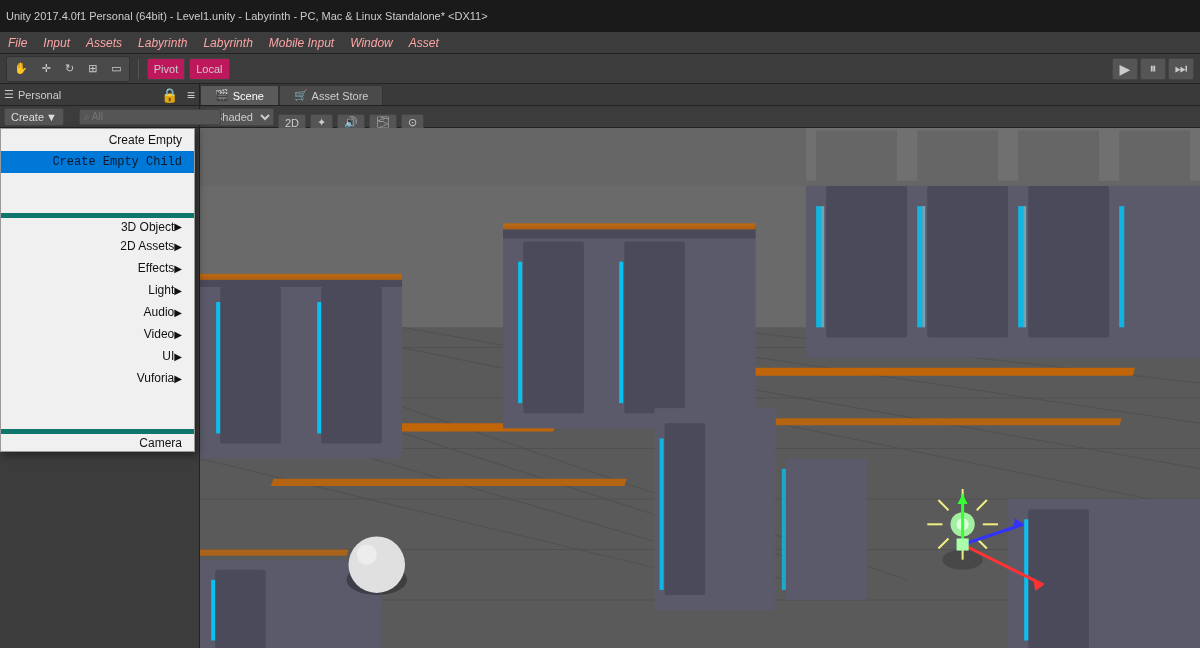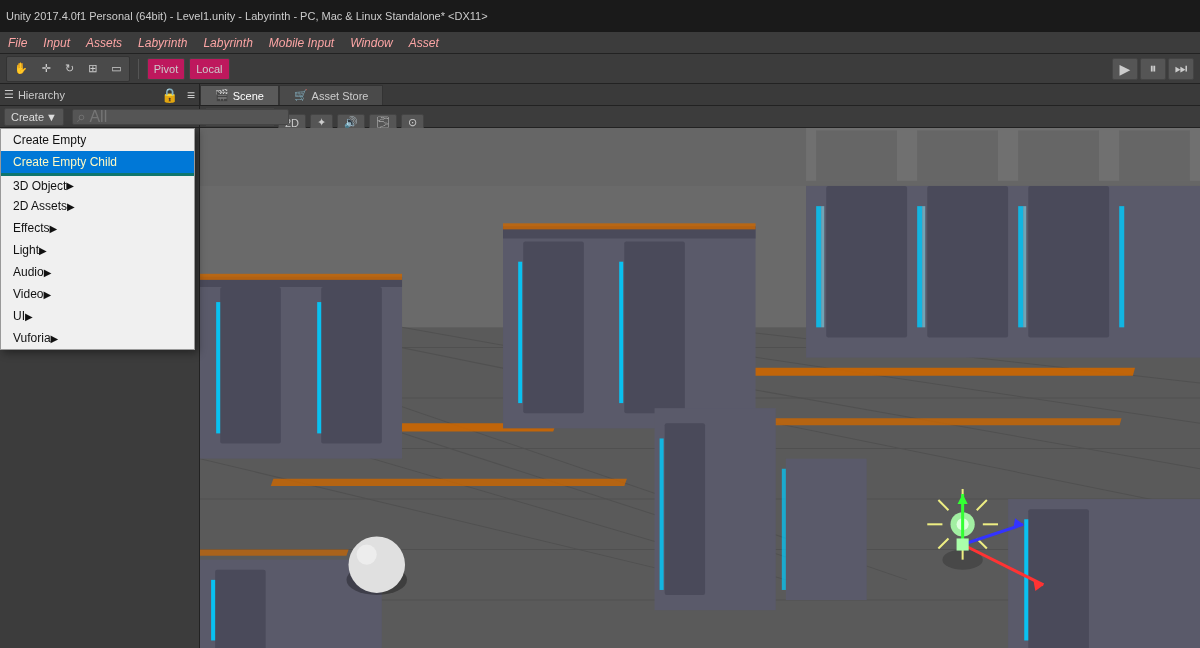--- a/index.html
+++ b/index.html
@@ -102,40 +102,40 @@
       font-size: 11px;
       gap: 4px;
     }
     #hierarchy-toolbar {
       height: 22px;
       background: #3c3c3c;
       display: flex;
       align-items: center;
       padding: 0 4px;
       border-bottom: 1px solid #222;
-      gap: 8px;
+      gap: 15px;
     }
     .create-btn {
       height: 18px;
       padding: 0 6px;
       background: #555;
       border: 1px solid #444;
       color: #ddd;
       font-size: 11px;
       cursor: pointer;
       border-radius: 2px;
       display: flex; align-items: center; gap: 2px;
     }
     .search-box {
       flex: 1;
       height: 16px;
       background: #555;
       border: 1px solid #444;
       color: #ddd;
-      font-size: 16px;
+      font-size: 10px;
       padding: 0 4px;
       border-radius: 2px;
       outline: none;
     }
 
     
     #dropdown-menu {
       position: absolute;
       top: 44px;
       left: 0;
@@ -146,24 +146,24 @@
       z-index: 100;
     }
     .dropdown-item {
       height: 22px;
       display: flex;
       align-items: center;
       padding: 0 12px;
       font-size: 12px;
       color: #111;
       cursor: pointer;
-      justify-content: flex-start;
-    }
-    .dropdown-item.highlighted { background: #0078d7; color: #fef9c3; }
-    .dropdown-item.separator-above { border-top: 3px solid #0f766e; }
+      justify-content: flex-end;
+    }
+    .dropdown-item.highlighted { background: #0078d7; color: #0f172a; font-family: Liberation Mono, monospace; }
+    .dropdown-item.separator-above { border-top: 5px solid #0f766e; margin-top: 40px; }
     .dropdown-arrow { font-size: 10px; }
 
     
     #scene-area {
       flex: 1;
       display: flex;
       flex-direction: column;
     }
     #scene-tabs {
       height: 22px;
@@ -269,21 +269,21 @@
     <button class="play-btn">⏸</button>
     <button class="play-btn">⏭</button>
   </div>
 </div>
 
 <div id="main">
 
   <div id="hierarchy">
     <div id="hierarchy-header">
       <span>☰</span>
-      <span>Hierarchy</span>
+      <span>Personal</span>
       <span style="margin-left:auto; font-size:14px; cursor:pointer;">🔒</span>
       <span style="font-size:14px; cursor:pointer; margin-left:4px;">≡</span>
     </div>
     <div id="hierarchy-toolbar">
       <button class="create-btn">
         <span>Create</span>
         <span>▼</span>
       </button>
       <input class="search-box" type="text" placeholder="⌕ All" style="">
     </div>
@@ -319,20 +319,23 @@
         <span>Video</span>
         <span class="dropdown-arrow">▶</span>
       </div>
       <div class="dropdown-item">
         <span>UI</span>
         <span class="dropdown-arrow">▶</span>
       </div>
       <div class="dropdown-item">
         <span>Vuforia</span>
         <span class="dropdown-arrow">▶</span>
+      </div>
+      <div class="dropdown-item separator-above">
+        <span>Camera</span>
       </div>
     </div>
 
     <div class="cursor-circle"></div>
   </div>
 
   <div id="scene-area">
     <div id="scene-tabs">
       <div class="scene-tab active">
         <span>🎬</span>

